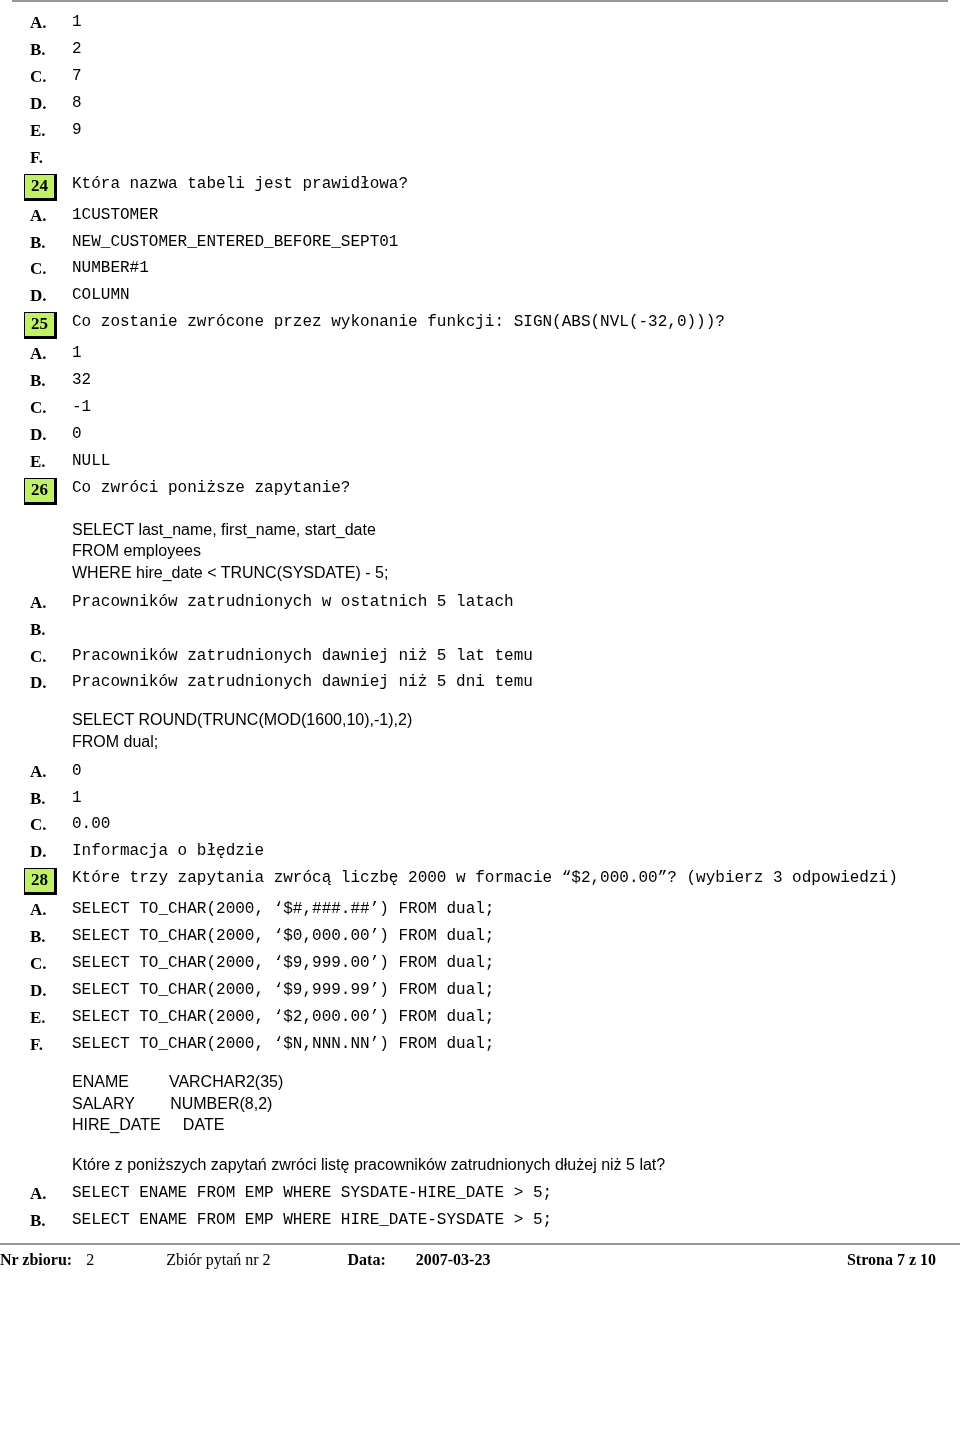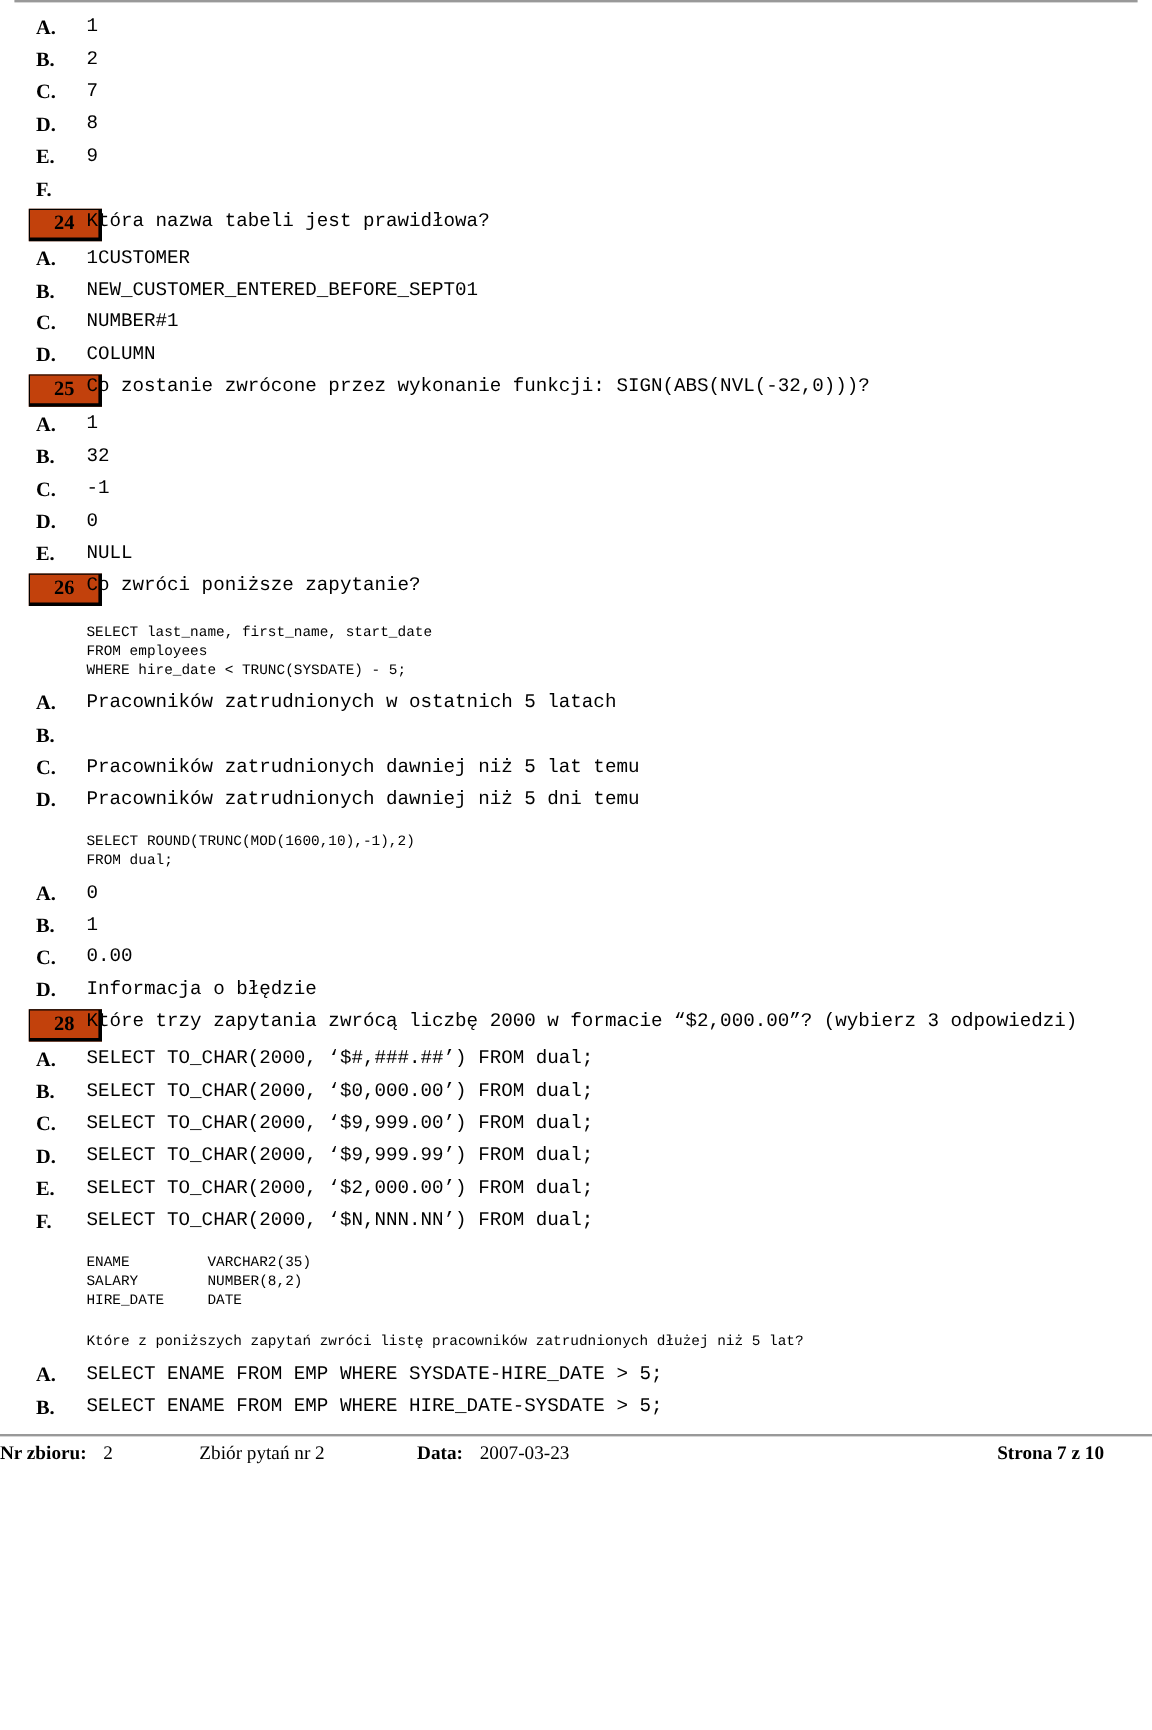--- a/index.html
+++ b/index.html
@@ -33,48 +33,48 @@
   }
   .marker .letter {
     display: inline-block;
     padding-left: 6px;
   }
   .qnum {
     display: inline-block;
     border: 1.5px solid #000;
     border-right-width: 3px;
     border-bottom-width: 3px;
-    padding: 0 20px;
+    padding: 0 6px;
     font-family: "Times New Roman", Times, serif;
     font-weight: bold;
-    background: #c2410c;
+    background: #bef264;
     text-align: center;
   }
   .content {
     flex: 1;
     font-family: "Courier New", Courier, monospace;
     font-size: 16px;
     padding-top: 2px;
     white-space: pre-wrap;
   }
   .block {
     margin: 6px 0 6px 48px;
-    font-family: Liberation Mono, monospace;
-    font-size: 12px;
+    font-family: Liberation Sans, sans-serif;
+    font-size: 16px;
     white-space: pre;
   }
   .qgap { height: 6px; }
   .footerbar {
     border-top: 2px solid #999;
     margin-top: 10px;
     display: flex;
     align-items: center;
     font-family: "Times New Roman", Times, serif;
     font-size: 16px;
-    padding: 4px 40px 8px 0;
+    padding: 4px 24px 8px 0;
   }
   .footerbar .lbl { font-weight: bold; }
   .footerbar .spacer { flex: 1; }
 </style>
 </head>
 <body>
 
 <div class="topline"></div>
 
 <div class="page">
@@ -237,16 +237,16 @@
       <div class="content">SELECT ENAME FROM EMP WHERE HIRE_DATE-SYSDATE &gt; 5;</div>
     </div>
 
 </div>
 
 <div class="footerbar">
   <span class="lbl">Nr zbioru:</span>
   <span style="margin-left:14px;">2</span>
   <span style="margin-left:72px;">Zbiór pytań nr 2</span>
   <span class="lbl" style="margin-left:77px;">Data:</span>
-  <span style="margin-left:14px;">2007-03-23</span>
+  <span style="margin-left:30px;font-weight:bold;">2007-03-23</span>
   <span class="spacer"></span>
   <span class="lbl">Strona 7 z 10</span>
 </div>
 
 </body></html>

